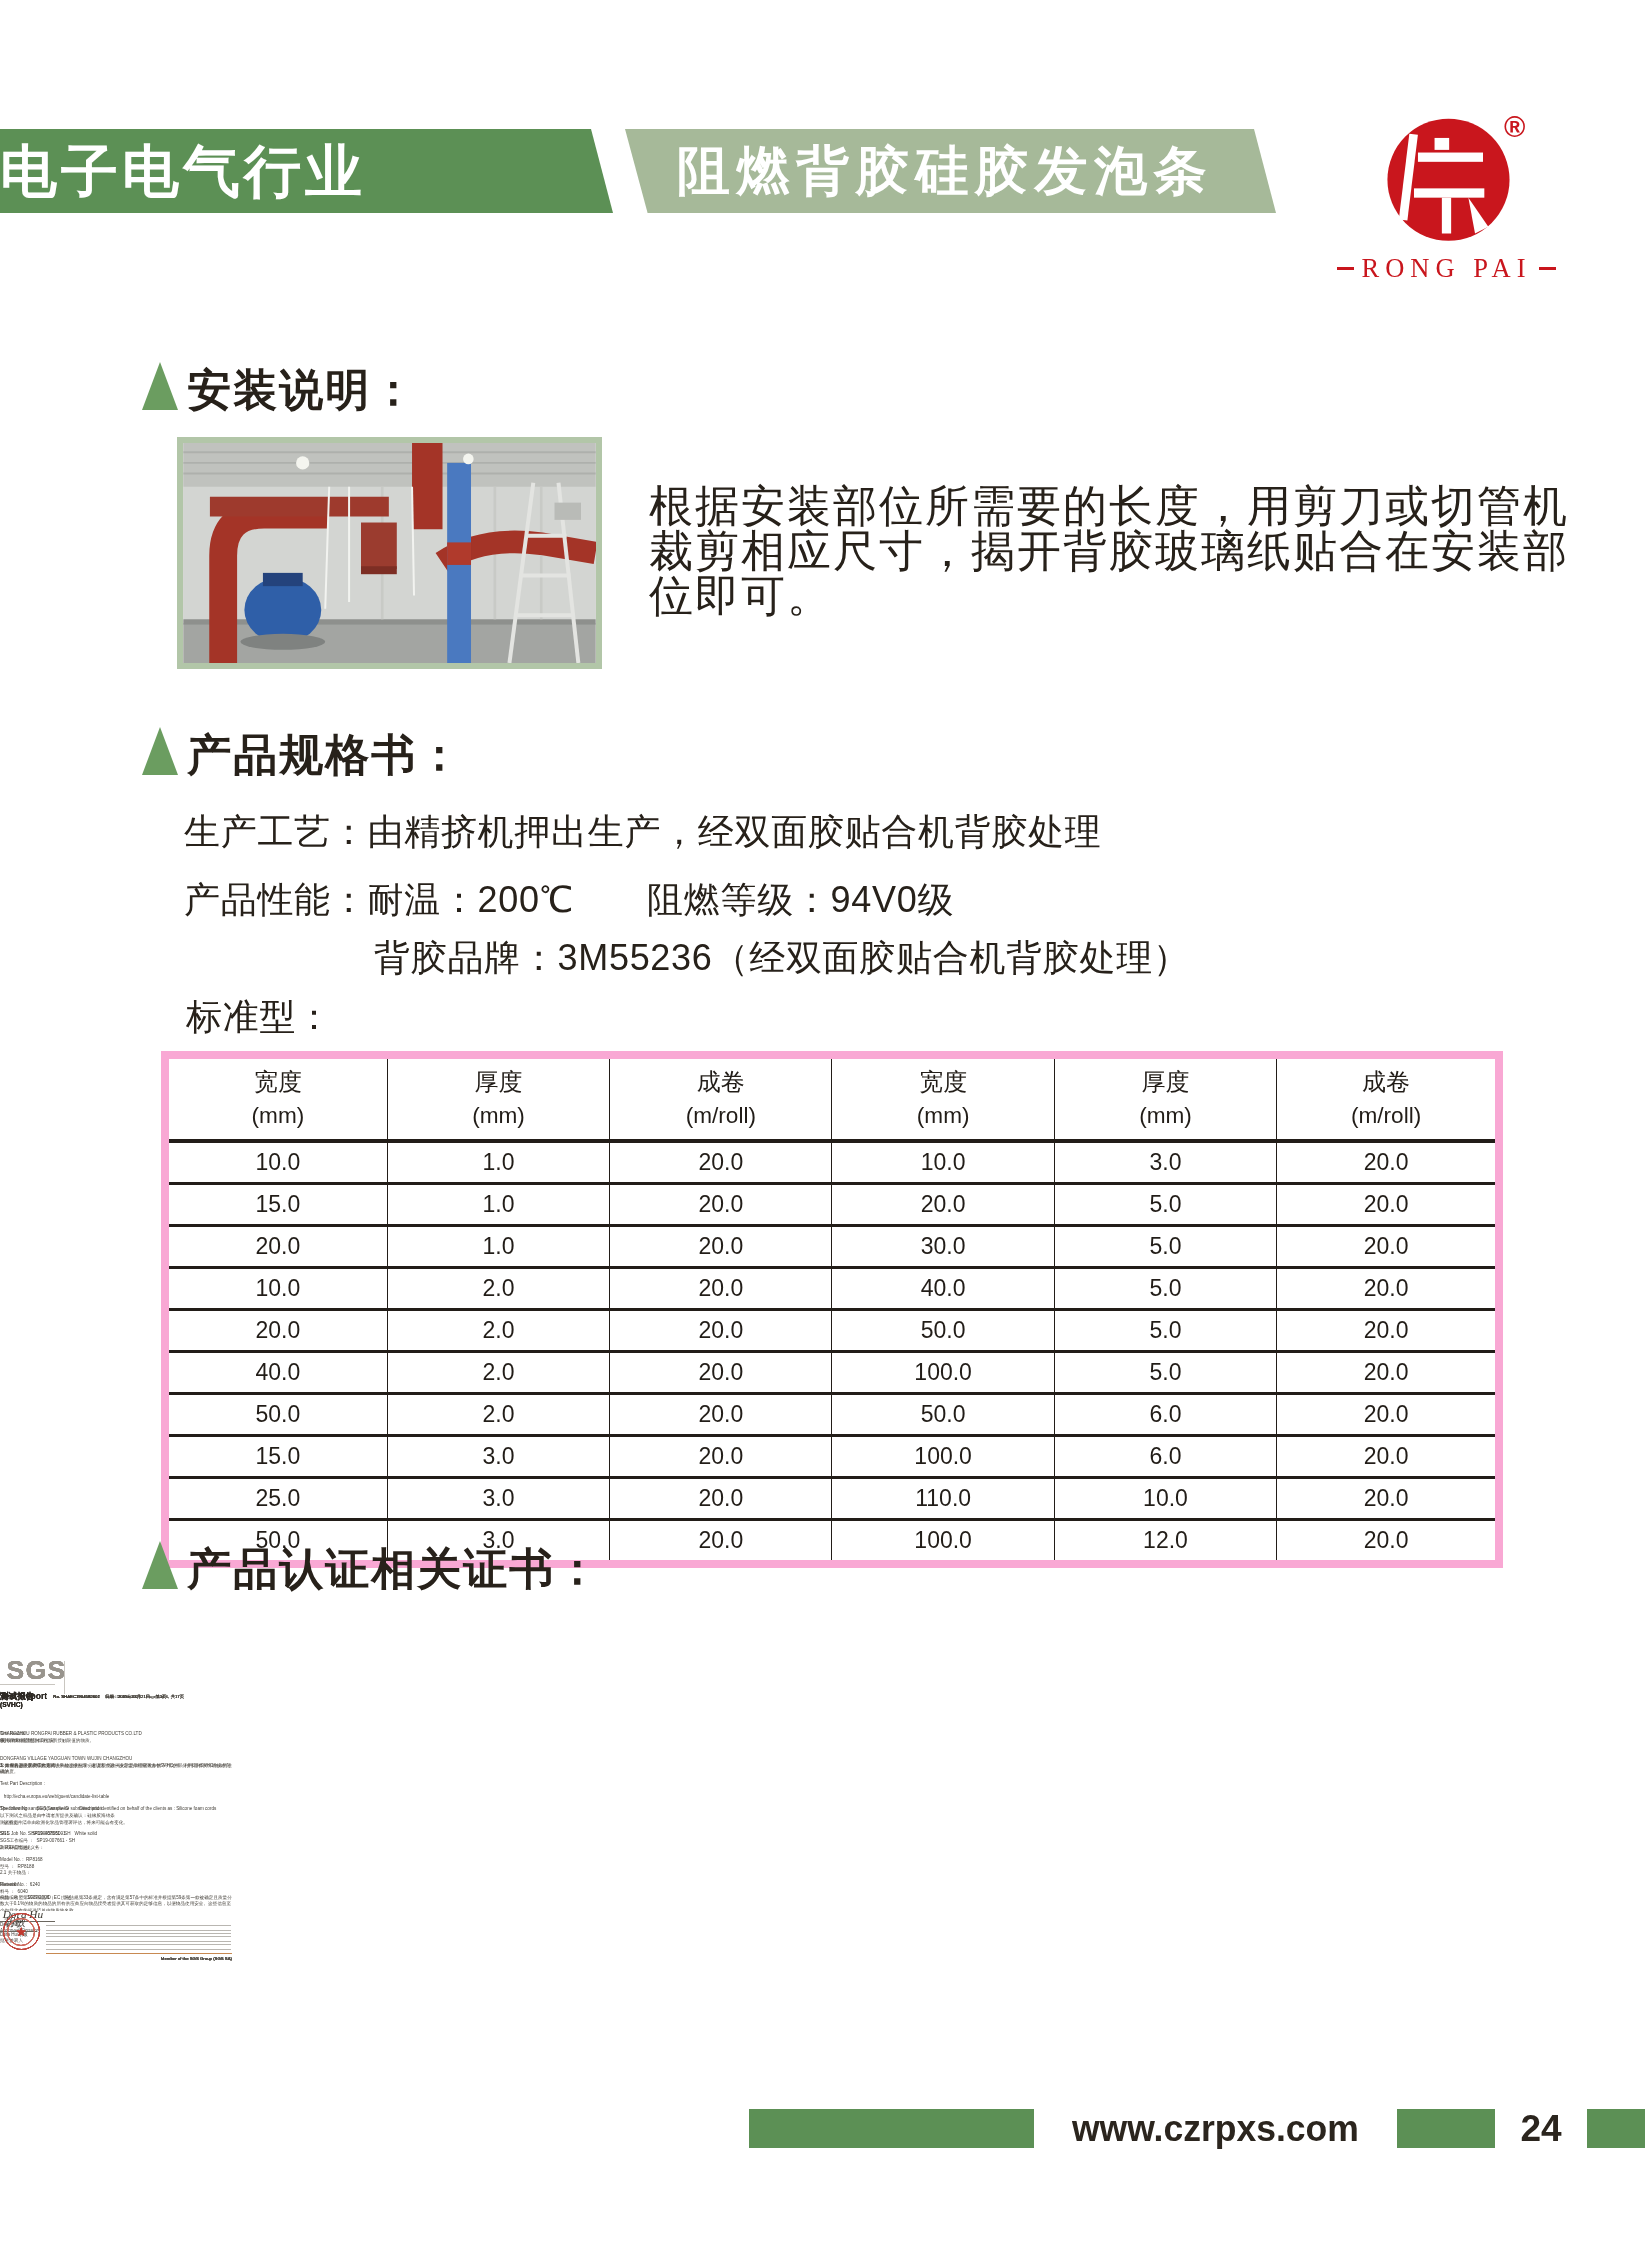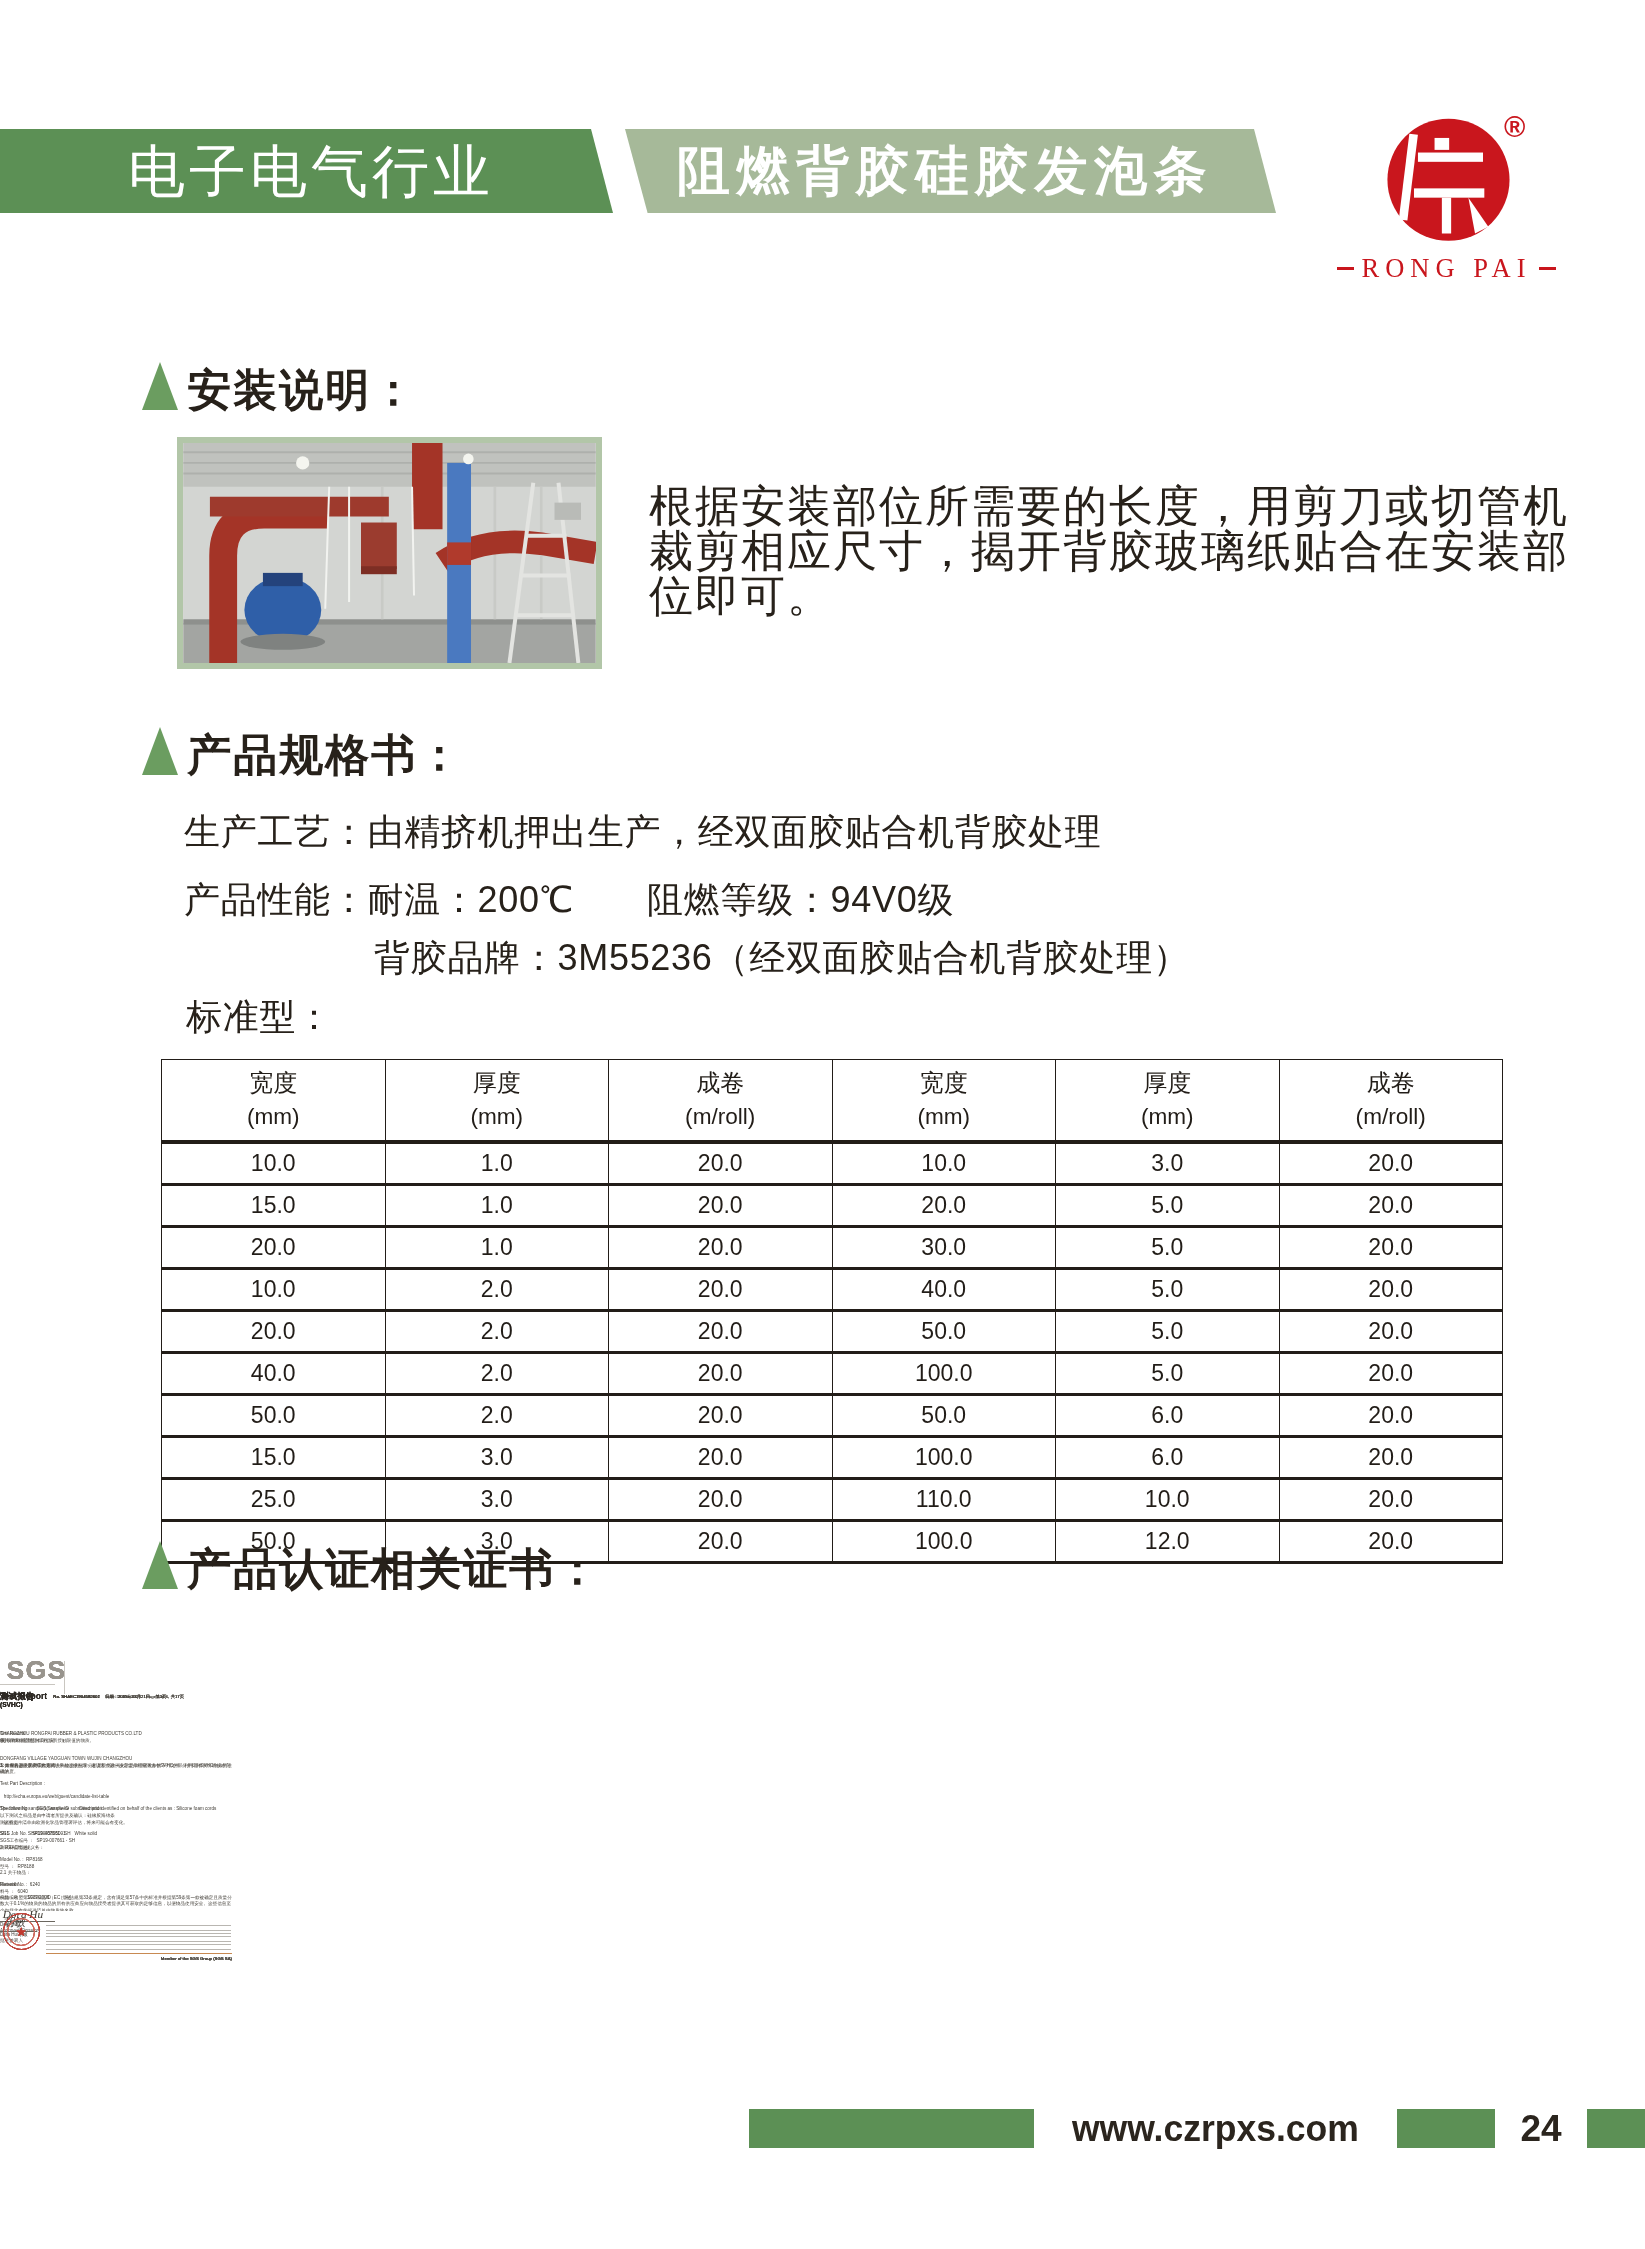--- a/index.html
+++ b/index.html
@@ -3,22 +3,22 @@
 <meta charset="utf-8">
 <style>
   html,body{margin:0;padding:0;background:#ffffff;}
   .page{position:relative;width:1646px;height:2250px;background:#fff;overflow:hidden;
         font-family:"Liberation Sans", sans-serif;color:#27211a;}
 
   
   .banner{position:absolute;top:129px;height:84px;}
   .banner-dark{left:0;width:617px;background:#5c9055;
     clip-path:polygon(0 0,591px 0,613px 84px,0 84px);}
-  .banner-dark .bt{display:block;line-height:84px;padding-left:128px;
-    font-size:57px;font-weight:normal;color:#fff;letter-spacing:4px;}
+  .banner-dark .bt{display:block;line-height:84px;
+    font-size:57px;font-weight:bold;color:#fff;letter-spacing:4px;}
   .banner-light{left:625px;width:657px;background:#a6b999;
     clip-path:polygon(0 0,629px 0,651px 84px,22.6px 84px);}
   .banner-light .bt{display:block;line-height:84px;padding-left:52px;
     font-size:53px;font-weight:bold;color:#fff;letter-spacing:6.6px;}
 
   
   .logo{position:absolute;left:1337px;top:110px;width:219px;height:174px;}
   .logo svg{position:absolute;left:0;top:0;}
   .logo .reg{position:absolute;left:167px;top:1.3px;font-size:29px;color:#c9161d;font-weight:bold;}
   .logo-caption{position:absolute;left:0;top:143px;width:219px;display:flex;
@@ -49,21 +49,21 @@
   .sl3{left:374px;top:934px;}
   .sl4{left:186px;top:993px;}
 
   
   .spec-table{position:absolute;left:161px;top:1051px;width:1342px;border-collapse:collapse;
     table-layout:fixed;}
   .spec-table th,.spec-table td{border:1.3px solid #221d18;text-align:center;color:#221d18;}
   .spec-table th{height:78px;font-weight:normal;font-size:24px;line-height:1.45;
     border-bottom:4px solid #221d18;}
   .spec-table td{height:37px;font-size:23px;border-bottom:3.3px solid #221d18;}
-  .spec-table{border:1px solid #f9a8d4;margin-top:8px;}
+  .spec-table{border:8px solid #f9a8d4;}
   .th-unit{font-size:22.6px;}
 
   
   .cert{position:absolute;top:1653px;width:232px;height:312px;}
   .sgs{position:relative;display:inline-block;font-size:26.5px;font-weight:bold;color:#98948d;
     letter-spacing:1.3px;line-height:1;padding:4px 0 0 6.6px;}
   .sgs::before{content:"";position:absolute;left:-10.6px;top:30.5px;width:66px;height:1.3px;background:#c9c6c0;}
   .sgs::after{content:"";position:absolute;left:64px;top:8px;width:1.3px;height:33px;background:#c9c6c0;}
   .cert-head{display:flex;gap:5.3px;align-items:flex-start;margin-top:8px;}
   .cert-title-wrap{min-width:48px;}

